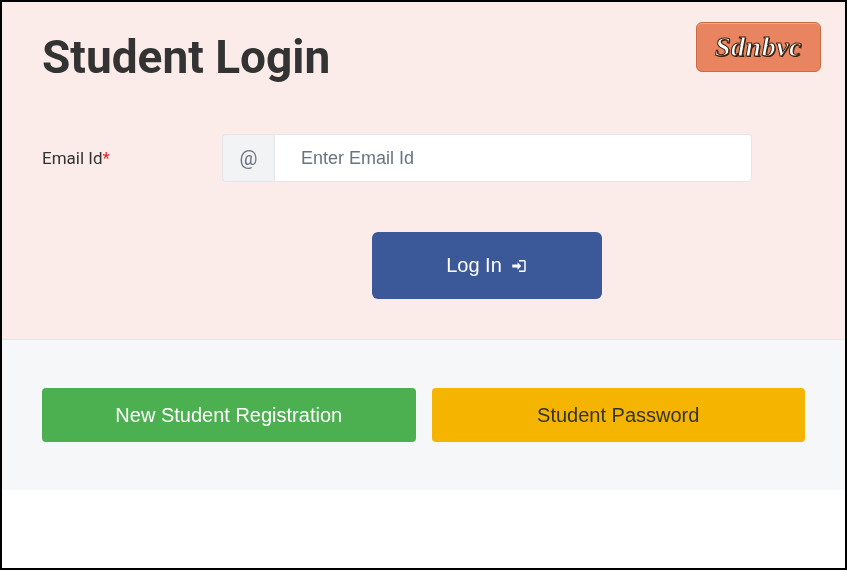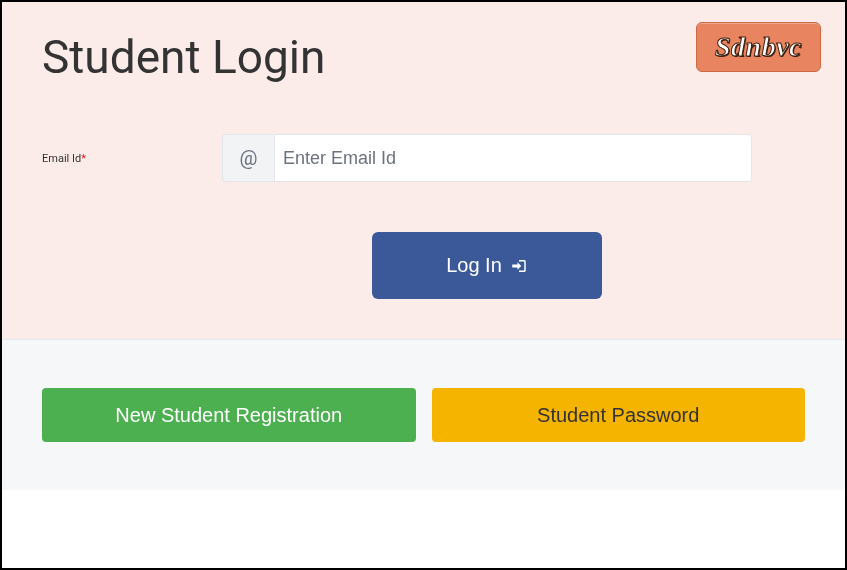--- a/index.html
+++ b/index.html
@@ -15,21 +15,21 @@
       border: 2px solid #000;
       overflow: hidden;
     }
     .main-panel {
       background: #fbecea;
       padding: 28px 40px 40px 40px;
       position: relative;
     }
     .page-title {
       font-size: 46px;
-      font-weight: 400;
+      font-weight: 700;
       color: #333;
       margin-bottom: 50px;
     }
     .brand-badge {
       position: absolute;
       top: 20px;
       right: 24px;
       background: #e8845f;
       border: 1px solid #c96a45;
       border-radius: 6px;
@@ -46,21 +46,21 @@
       text-shadow: 1px 1px 0 #3a1e0e;
       letter-spacing: 0.5px;
     }
     .form-row {
       display: flex;
       align-items: center;
       margin-bottom: 22px;
     }
     .form-label {
       width: 180px;
-      font-size: 11px;
+      font-size: 17px;
       color: #333;
     }
     .required {
       color: #e02020;
     }
     .input-group {
       display: flex;
       flex: 1;
       max-width: 530px;
     }
@@ -82,21 +82,21 @@
       height: 18px;
       stroke: #6b7280;
       fill: none;
       stroke-width: 1.5;
     }
     .form-input {
       flex: 1;
       height: 48px;
       border: 1px solid #e2e6ea;
       border-radius: 0 4px 4px 0;
-      padding: 0 8px;
+      padding: 0 26px;
       font-size: 18px;
       color: #333;
       background: #fff;
       outline: none;
     }
     .form-input::placeholder {
       color: #6b7280;
     }
     .login-btn-row {
       display: flex;

